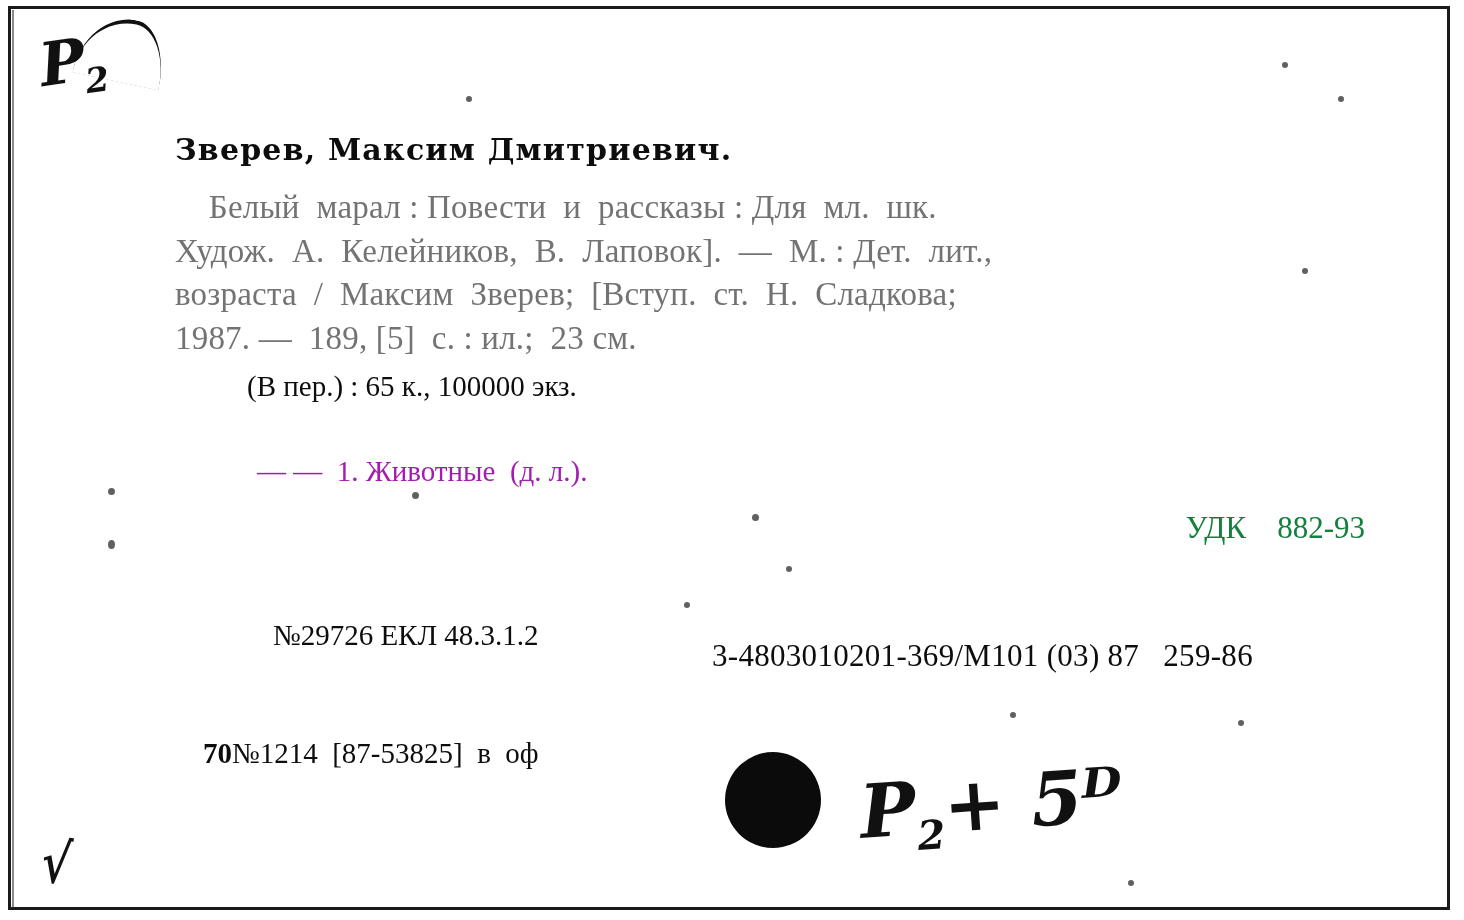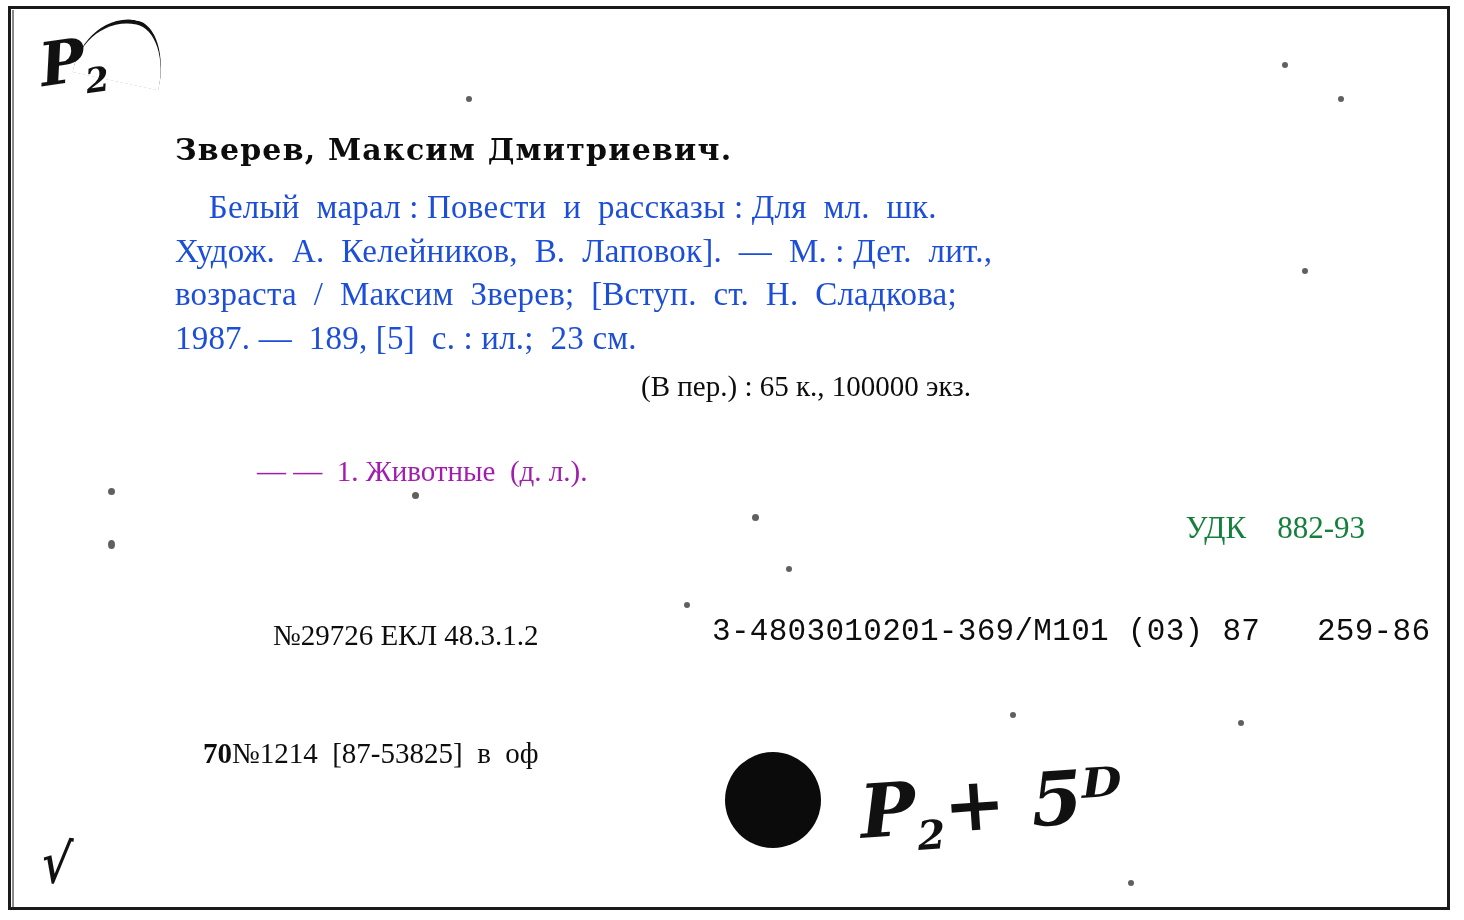--- a/index.html
+++ b/index.html
@@ -106,31 +106,30 @@
     font-family: "DejaVu Serif", serif;
     font-weight: bold;
     font-size: 30px;
     letter-spacing: 1.2px;
     margin: 0 0 19px 0;
     color: #0d0d0d;
   }
   .body-line {
     font-size: 33px;
     line-height: 1.32;
-    color: #1d4ed8;
+    color: #737373;
     white-space: pre;
     letter-spacing: 0.2px;
   }
   .price-line {
     font-size: 29px;
     margin-top: 10px;
     padding-left: 72px;
     color: #0d0d0d;
     white-space: pre;
-    text-align: center;
   }
   .subject-line {
     font-size: 29px;
     margin-top: 52px;
     padding-left: 82px;
     color: #a21caf;
     white-space: pre;
   }
   .udk {
     position: absolute;
@@ -160,26 +159,25 @@
     width: 50px;
   }
   .codes .pad {
     display: inline-block;
     width: 50px;
   }
 
   .isbn-line {
     position: absolute;
     left: 712px;
-    top: 614px;
+    top: 638px;
     font-size: 31px;
     color: #0d0d0d;
     white-space: pre;
     letter-spacing: .3px;
-    font-family: Liberation Mono, monospace;
   }
 
   
   .speck {
     position: absolute;
     background: #2b2b2b;
     border-radius: 50%;
     opacity: .75;
   }
 </style>

